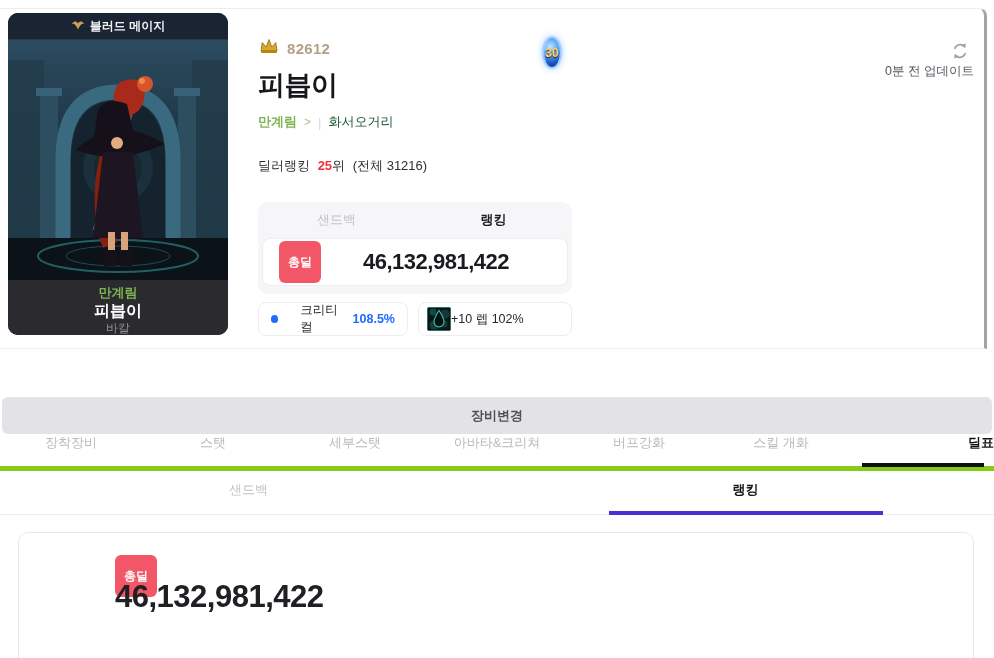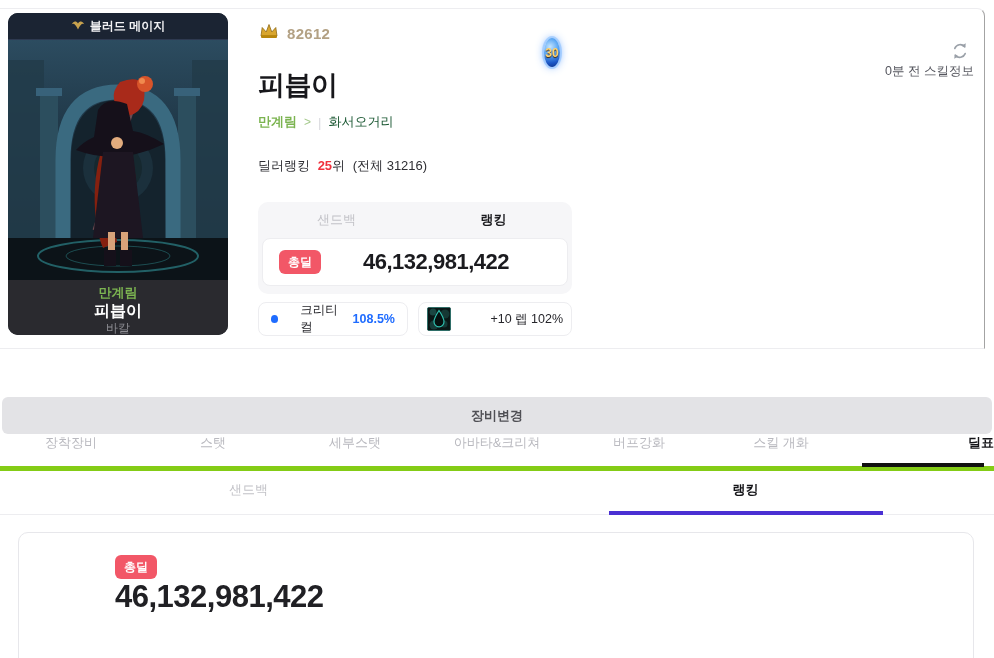--- a/index.html
+++ b/index.html
@@ -1,37 +1,37 @@
 <!DOCTYPE html>
 <html><head>
 <meta charset="utf-8">
 <style>
   html,body{margin:0;padding:0;background:#fff;}
   #app{position:relative;width:994px;height:658px;background:#fff;overflow:hidden;
        font-family:"Liberation Sans",sans-serif;color:#222;}
 
   
   .top-panel{position:absolute;left:0;top:8px;width:984px;height:339px;
-    border-top:1px solid #ededf0;border-right:1px solid #a3a3a3;border-bottom:1px solid #ededf0;
+    border-top:1px solid #ededf0;border-right:3px solid #a3a3a3;border-bottom:1px solid #ededf0;
     border-radius:0 8px 0 0;background:#fff;}
 
   
   .char-card{position:absolute;left:8px;top:4px;width:220px;height:322px;border-radius:10px;
     overflow:hidden;background:#101820;}
   .card-header{height:26px;background:#1b2433;border-bottom:1px solid #2e3950;display:flex;
     align-items:center;justify-content:center;gap:5px;color:#f2f2f4;font-size:12px;font-weight:700;}
   .card-art{height:240px;}
   .card-art svg{display:block;}
   .card-footer{height:56px;background:#2a2a2f;text-align:center;padding-top:5px;box-sizing:border-box;}
   .cf-server{color:#7cb451;font-size:13px;font-weight:700;line-height:15px;}
   .cf-name{color:#ffffff;font-size:16px;font-weight:700;line-height:19px;margin-top:1px;}
   .cf-adv{color:#8e8e94;font-size:12px;line-height:15px;margin-top:1px;}
 
   
-  .fame-row{position:absolute;left:258px;top:12px;height:24px;display:flex;align-items:center;gap:7px;}
+  .fame-row{position:absolute;left:258px;top:27px;height:24px;display:flex;align-items:center;gap:7px;}
   .fame-num{font-size:15px;font-weight:700;color:#b3a184;letter-spacing:.3px;}
   .level-badge{position:absolute;left:544px;top:29px;width:16px;height:29px;border-radius:50%;
     background:radial-gradient(circle at 38% 30%,#c4e5ff 0%,#55a3f2 38%,#1c57c6 72%,#0a2f86 100%);
     box-shadow:0 0 0 2px rgba(125,185,255,.5),0 0 9px rgba(90,160,255,.9);
     color:#ffd36e;font-size:12px;font-weight:700;display:flex;align-items:center;justify-content:center;
     text-shadow:0 1px 1px rgba(60,30,0,.95);}
   .refresh-btn{position:absolute;left:950px;top:32px;width:22px;height:22px;cursor:pointer;}
   .updated{position:absolute;right:10px;top:54px;font-size:12.5px;color:#55565e;}
   .profile-name{position:absolute;left:258px;top:58px;font-size:27px;font-weight:700;color:#17171b;letter-spacing:-.5px;}
   .breadcrumb{position:absolute;left:258px;top:104px;font-size:13px;display:flex;align-items:center;gap:7px;}
@@ -44,33 +44,33 @@
   .rank-line .red{color:#f0323e;font-weight:700;}
   .rank-line .sp{margin-left:4px;}
 
   
   .damage-box{position:absolute;left:258px;top:193px;width:314px;height:92px;background:#f6f6f8;border-radius:10px;}
   .dbtabs{height:36px;display:flex;}
   .dbtab{flex:1;display:flex;align-items:center;justify-content:center;font-size:13px;color:#c3c3c8;cursor:pointer;}
   .dbtab.active{color:#1c1c20;font-weight:700;}
   .dbcard{margin:0 4px;height:48px;background:#fff;border:1px solid #ededf0;border-radius:8px;
     box-sizing:border-box;display:flex;align-items:center;padding:0 16px;}
-  .badge{background:#f25767;color:#fff;font-size:12px;font-weight:700;padding:5px 9px;border-radius:6px;line-height:14px;}
+  .badge{background:#f25767;color:#fff;font-size:12px;font-weight:700;padding:14px 9px;border-radius:6px;line-height:14px;}
   .dbvalue{flex:1;text-align:center;font-size:22px;font-weight:700;color:#1b1b1f;letter-spacing:-.5px;}
 
   
   .chip{position:absolute;top:293px;height:34px;background:#fff;border:1px solid #ededf0;border-radius:8px;
     box-sizing:border-box;display:flex;align-items:center;font-size:12.5px;color:#222;}
   .chip-crit{left:258px;width:150px;padding:0 12px;}
   .chip-skill{left:418px;width:154px;padding:0 8px;}
   .blue-dot{width:8px;height:8px;border-radius:50%;background:#1f6cff;}
   .crit-label{margin-left:22px;color:#26262b;}
   .crit-val{margin-left:7px;color:#1f6cff;font-weight:700;}
   .skill-icon{width:24px;height:24px;border-radius:3px;overflow:hidden;flex:none;}
-  .skill-text{flex:1;text-align:right;color:#26262b;}
+  .skill-text{flex:1;text-align:left;color:#26262b;}
 
   
   .equip-bar{position:absolute;left:2px;top:365px;width:990px;height:37px;background:#e3e3e6;border-radius:6px;
     display:flex;align-items:center;justify-content:center;font-size:13px;color:#505055;font-weight:600;cursor:pointer;margin-top:32px;}
 
   
   .main-tabs{position:absolute;left:0;top:420px;width:994px;height:46px;border-bottom:5px solid #84cc16;display:flex;}
   .mtab{flex:1;position:relative;display:flex;align-items:center;justify-content:center;
     font-size:13px;color:#b9b9bf;cursor:pointer;}
   .mtab.active{color:#141418;font-weight:700;justify-content:flex-end;}
@@ -168,21 +168,21 @@
     <div class="refresh-btn">
       <svg width="20" height="20" viewBox="0 0 20 20">
         <g fill="none" stroke="#9aa0a8" stroke-width="1.6" stroke-linecap="round">
           <path d="M4.8 7.4 A6 6 0 0 1 14.6 5.4"></path>
           <path d="M15.2 12.6 A6 6 0 0 1 5.4 14.6"></path>
         </g>
         <path d="M15.8 2.2 L15.2 7.0 L11.4 4.8 Z" fill="#9aa0a8"></path>
         <path d="M4.2 17.8 L4.8 13.0 L8.6 15.2 Z" fill="#9aa0a8"></path>
       </svg>
     </div>
-    <div class="updated">0분 전 스킬정보</div>
+    <div class="updated">0분 전 업데이트</div>
 
     <div class="profile-name">피븝이</div>
 
     <div class="breadcrumb">
       <span class="bc-server">만계림</span>
       <span class="bc-arrow">&gt;</span>
       <span class="bc-div">|</span>
       <span class="bc-loc">화서오거리</span>
     </div>
 

